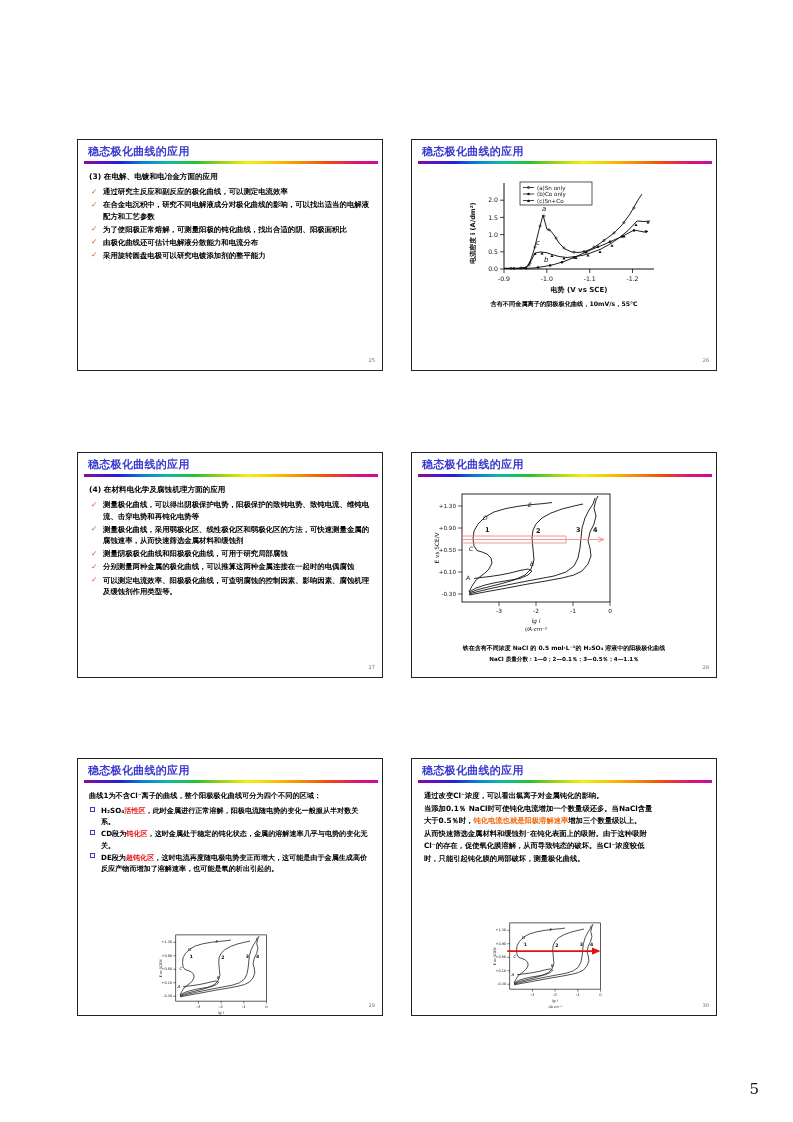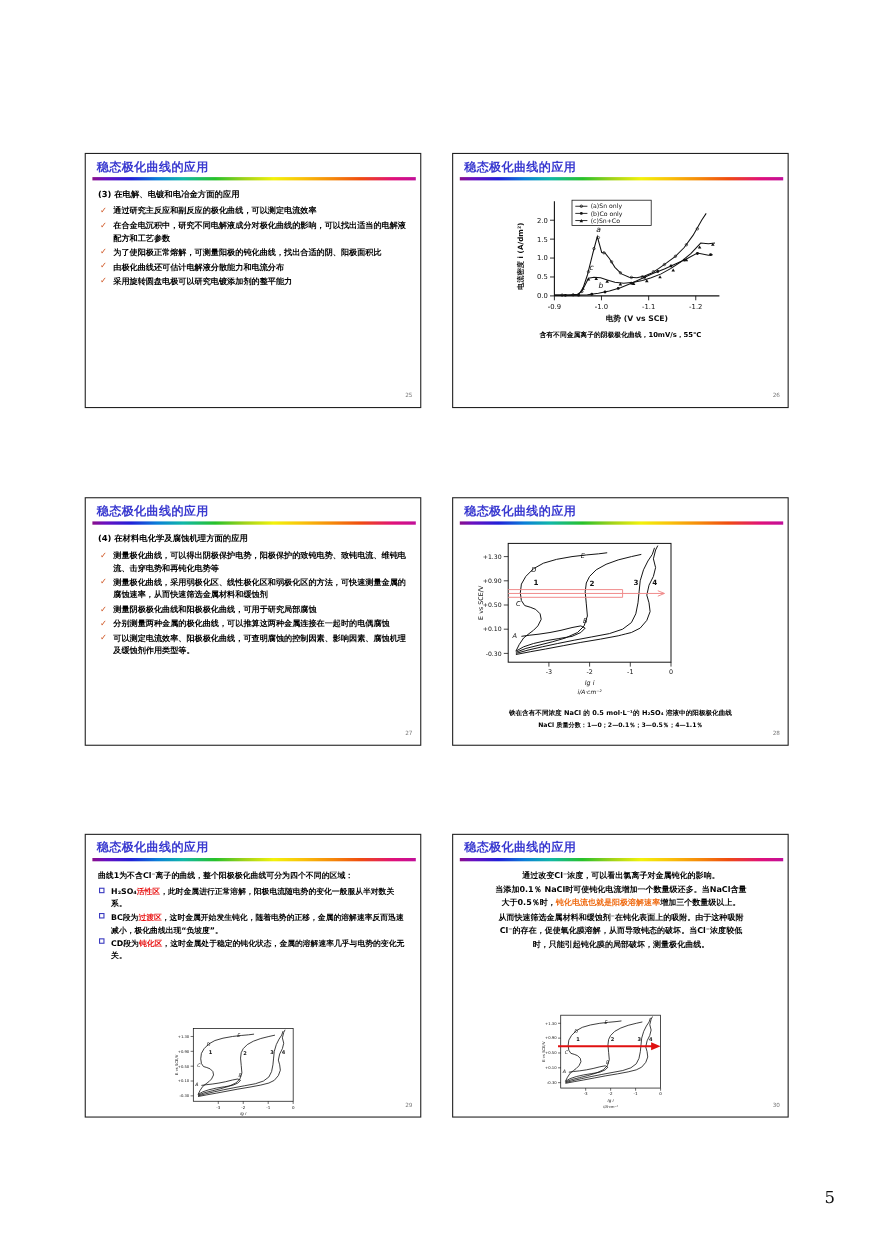--- a/index.html
+++ b/index.html
@@ -384,22 +384,22 @@
 
   <div class="slide" style="left:77px; top:758px; width:306px; height:258px;">
     <div class="slide-header">
       <div class="slide-title">稳态极化曲线的应用</div>
       <div class="rainbow-rule" style="top:21px;"></div>
     </div>
     <div class="slide-body">
       <div class="lead" style="font-size:7.2px;">曲线1为不含Cl⁻离子的曲线，整个阳极极化曲线可分为四个不同的区域：</div>
       <ul class="boxes">
         <li><span class="sq"></span><span>H₂SO₄</span><span class="hl-red">活性区</span><span>，此时金属进行正常溶解，阳极电流随电势的变化一般服从半对数关系。</span></li>
-        <li><span class="sq"></span><span>BC段为</span><span class="hl-red">过渡区</span><span>，这时金属开始发生钝化，随着电势的正移，金属的溶解速率反而迅速减小，极化曲线出现“负坡度”。</span></li>
         <li><span class="sq"></span><span>CD段为</span><span class="hl-red">钝化区</span><span>，这时金属处于稳定的钝化状态，金属的溶解速率几乎与电势的变化无关。</span></li>
+        <li><span class="sq"></span><span>DE段为</span><span class="hl-red">超钝化区</span><span>，这时电流再度随电极电势变正而增大，这可能是由于金属生成高价反应产物而增加了溶解速率，也可能是氧的析出引起的。</span></li>
       </ul>
 
       <svg class="fig" width="130" height="92" viewBox="0 0 196 150" style="position:absolute; left:72px; top:146px;">
         <rect x="34" y="8" width="148" height="108" fill="#fff" stroke="#111" stroke-width="1.1"></rect>
         <g stroke="#111" stroke-width="0.9">
           <line x1="34" y1="20" x2="30" y2="20"></line>
             <line x1="34" y1="42" x2="30" y2="42"></line>
           <line x1="34" y1="64" x2="30" y2="64"></line>
             <line x1="34" y1="86" x2="30" y2="86"></line>
           <line x1="34" y1="108" x2="30" y2="108"></line>
@@ -450,21 +450,21 @@
       <div class="slide-num">29</div>
     </div>
   </div>
 
   <div class="slide" style="left:411px; top:758px; width:306px; height:258px;">
     <div class="slide-header">
       <div class="slide-title">稳态极化曲线的应用</div>
       <div class="rainbow-rule" style="top:21px;"></div>
     </div>
     <div class="slide-body">
-      <div style="padding:1px 2px 0 2px;text-align:center;">
+      <div style="padding:1px 2px 0 2px;">
         <div class="para">通过改变Cl⁻浓度，可以看出氯离子对金属钝化的影响。</div>
         <div class="para">当添加0.1％ NaCl时可使钝化电流增加一个数量级还多。当NaCl含量</div>
         <div class="para"><span>大于0.5％时，</span><span class="hl-orange">钝化电流也就是阳极溶解速率</span><span>增加三个数量级以上。</span></div>
         <div class="para">从而快速筛选金属材料和缓蚀剂⁻在钝化表面上的吸附。由于这种吸附</div>
         <div class="para">Cl⁻的存在，促使氧化膜溶解，从而导致钝态的破坏。当Cl⁻浓度较低</div>
         <div class="para">时，只能引起钝化膜的局部破坏，测量极化曲线。</div>
       </div>
 
       <svg class="fig" width="130" height="92" viewBox="0 0 196 150" style="position:absolute; left:72px; top:134px;">
         <rect x="34" y="8" width="148" height="108" fill="#fff" stroke="#111" stroke-width="1.1"></rect>

